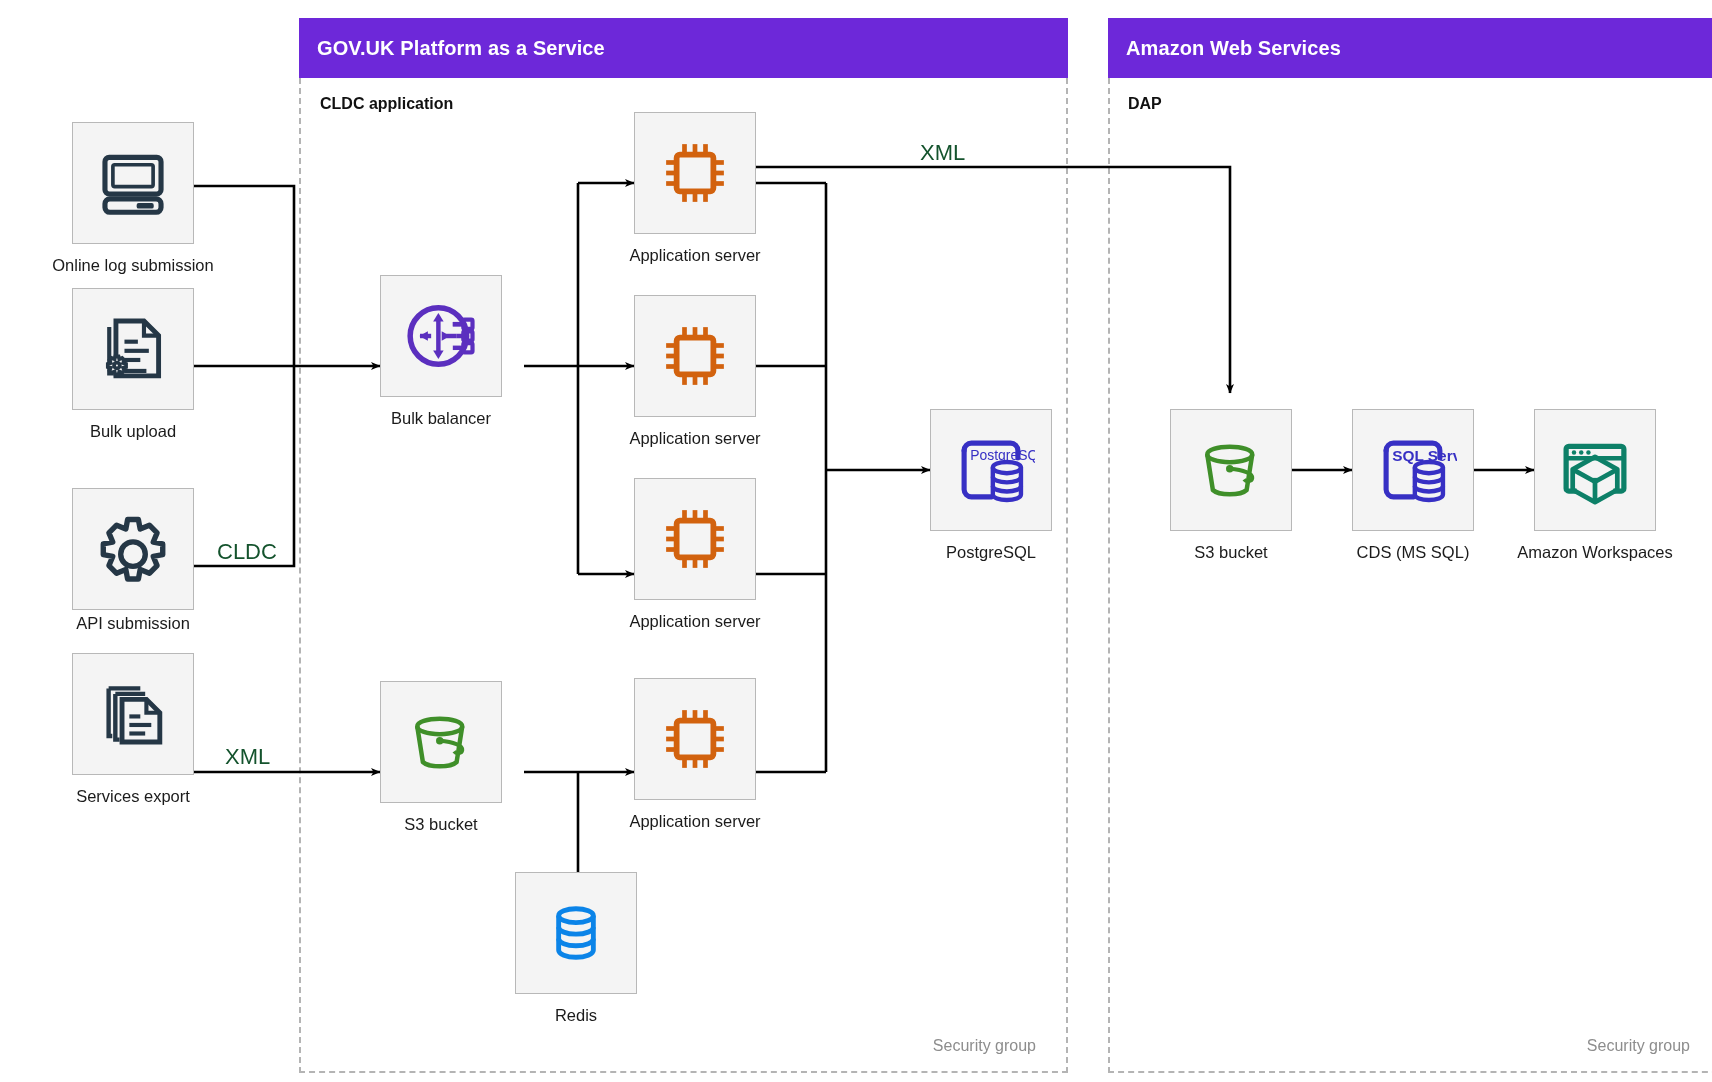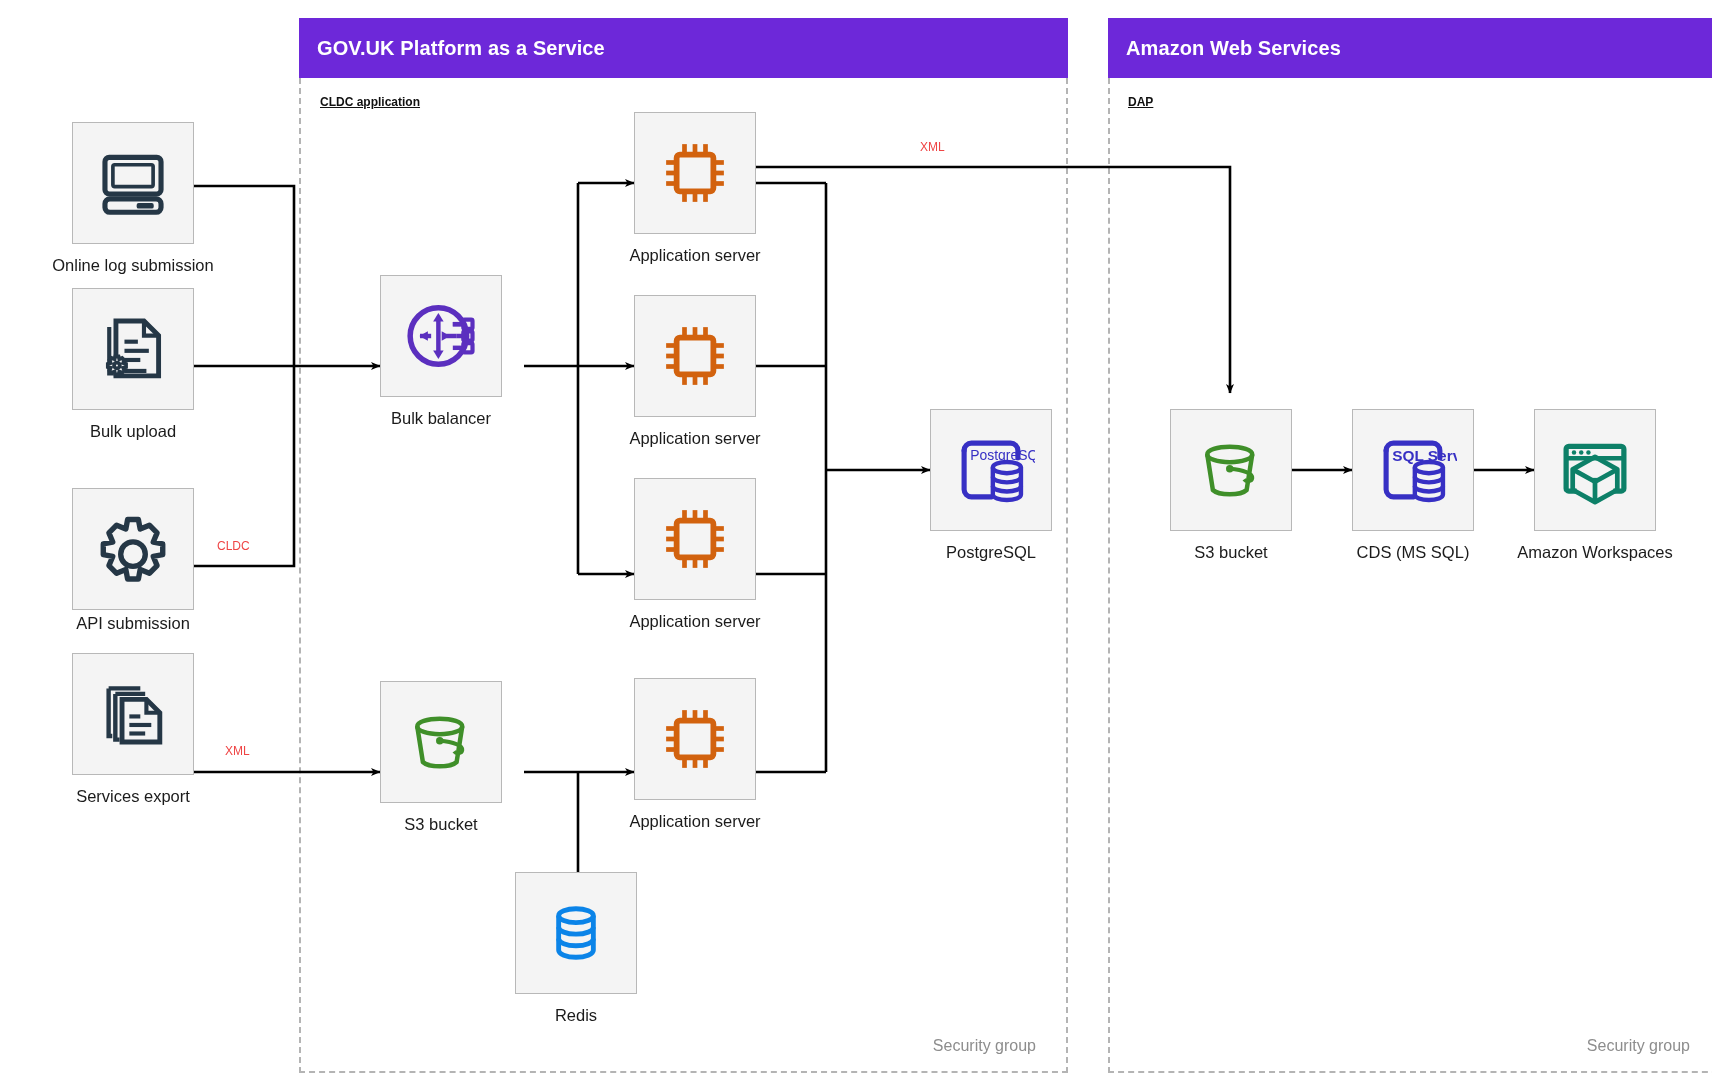--- a/index.html
+++ b/index.html
@@ -15,42 +15,42 @@
   .group-header{
     position:absolute;background:#6d28d9;display:flex;align-items:center;
   }
   .group-header .gh-label{
     color:#ffffff;font-size:20px;font-weight:bold;padding-left:18px;letter-spacing:.1px;
   }
   .dashed-region{
     position:absolute;border:2px dashed #b4b4b4;border-top:none;box-sizing:border-box;
   }
   .region-title{
-    position:absolute;font-size:12px;font-weight:bold;color:#111111;text-decoration:underline;
+    position:absolute;font-size:16px;font-weight:bold;color:#111111;
   }
   .security-group{
     position:absolute;font-size:16px;color:#8d8d8d;text-align:right;
   }
 
   
   .node{position:absolute;}
   .node .box{
     position:absolute;left:0;top:0;
     background:#f4f4f4;border:1.5px solid #b8b8b8;box-sizing:border-box;
     display:flex;align-items:center;justify-content:center;
   }
   .node .caption{
     position:absolute;width:260px;text-align:center;font-size:16.5px;color:#1b1b1b;
     white-space:nowrap;
   }
   .node svg{display:block;}
 
   
   .edge-label{
-    position:absolute;font-size:12px;color:#ef4444;white-space:nowrap;
+    position:absolute;font-size:22px;color:#14532d;white-space:nowrap;
   }
 
   
   #wires{position:absolute;left:0;top:0;width:1712px;height:1082px;pointer-events:none;}
 </style>
 </head>
 <body>
 
 <div id="canvas">
 

